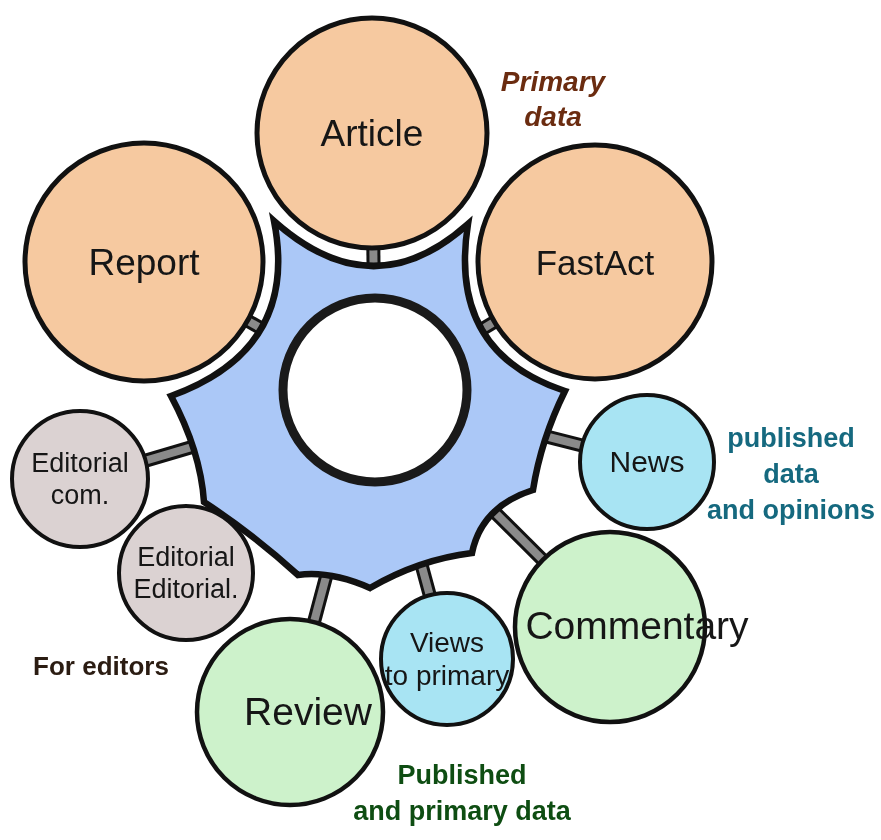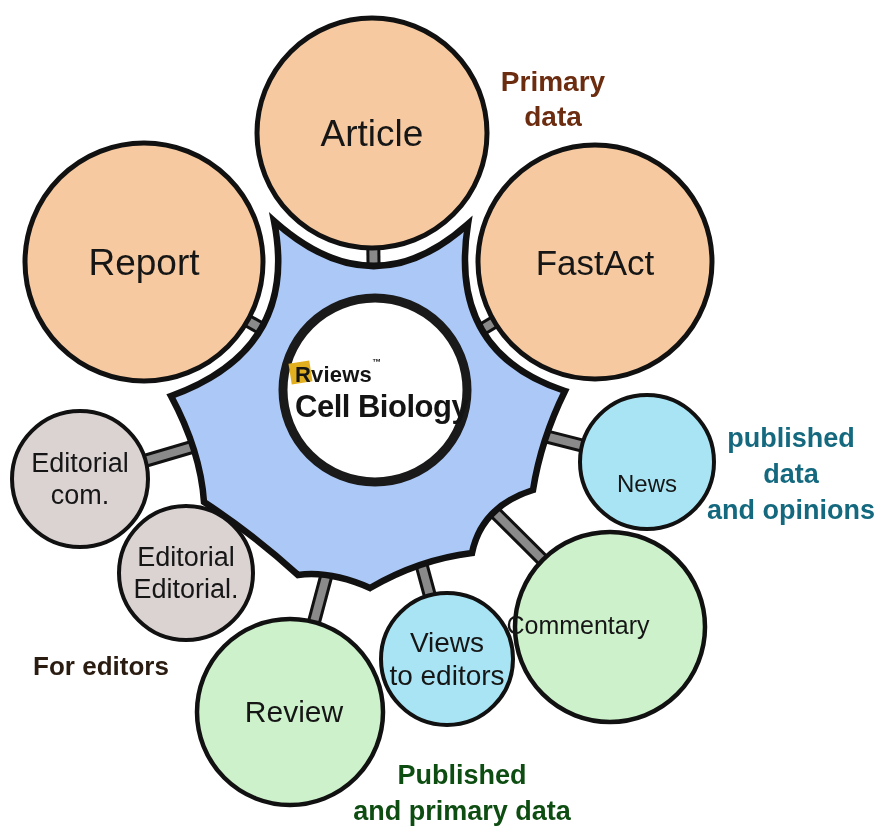--- a/index.html
+++ b/index.html
@@ -29,21 +29,21 @@
 
   
   .annotation {
     position: absolute;
     transform: translate(-50%, -50%);
     text-align: center;
     font-weight: bold;
     white-space: nowrap;
   }
   .annotation span { display: block; }
-  .ann-brown  { color: #6B2C10; font-size: 28px; line-height: 35px; }
+  .ann-brown  { color: #6B2C10; font-size: 28px; line-height: 35px; font-style: italic; }
   .ann-teal   { color: #15697F; font-size: 27px; line-height: 36px; }
   .ann-green  { color: #0E4D12; font-size: 27px; line-height: 36px; }
   .ann-dark   { color: #2B1C12; font-size: 26px; }
 
   
   .logo {
     position: absolute;
     left: 295px; top: 362px;
     text-align: left;
     color: #141414;
@@ -137,46 +137,42 @@
 
   <div class="node-label" style="left:372px; top:134px; font-size:37px;">
     <span>Article</span>
   </div>
   <div class="node-label" style="left:144px; top:263px; font-size:37px;">
     <span>Report</span>
   </div>
   <div class="node-label" style="left:595px; top:263px; font-size:35px;">
     <span>FastAct</span>
   </div>
-  <div class="node-label" style="left:647px; top:484px; font-size:24px;">
+  <div class="node-label" style="left:647px; top:462px; font-size:30px;">
     <span>News</span>
   </div>
-  <div class="node-label" style="left:578px; top:626px; font-size:25px;">
+  <div class="node-label" style="left:637px; top:626px; font-size:39px;">
     <span>Commentary</span>
   </div>
   <div class="node-label" style="left:447px; top:659px; font-size:28px;">
     <span>Views</span>
-    <span>to editors</span>
+    <span>to primary</span>
   </div>
-  <div class="node-label" style="left:294px; top:712px; font-size:30px;">
+  <div class="node-label" style="left:308px; top:712px; font-size:39px;">
     <span>Review</span>
   </div>
   <div class="node-label" style="left:186px; top:574px; font-size:27px;">
     <span>Editorial</span>
     <span>Editorial.</span>
   </div>
   <div class="node-label" style="left:80px; top:480px; font-size:27px;">
     <span>Editorial</span>
     <span>com.</span>
   </div>
 
-  <div class="logo">
-    <div class="logo-brand"><span class="logo-mark"></span><span class="logo-brand-text">Rviews</span><sup class="logo-tm">™</sup></div>
-    <div class="logo-title">Cell Biology</div>
-  </div>
 
   <div class="annotation ann-brown" style="left:553px; top:99px;">
     <span>Primary</span>
     <span>data</span>
   </div>
   <div class="annotation ann-teal" style="left:791px; top:474px;">
     <span>published</span>
     <span>data</span>
     <span>and opinions</span>
   </div>

